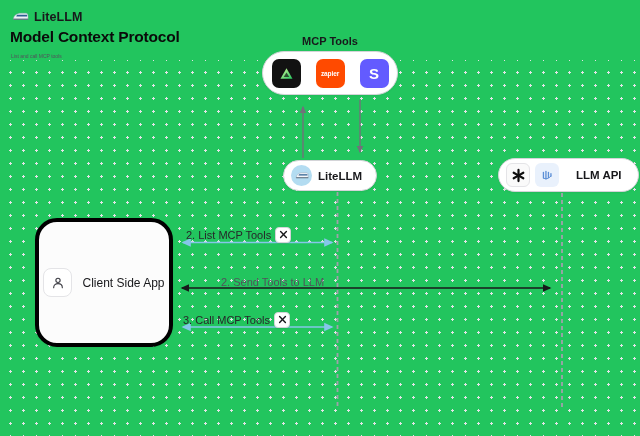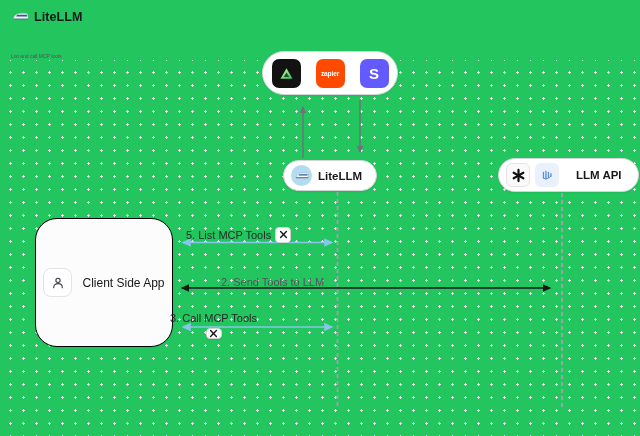--- a/index.html
+++ b/index.html
@@ -44,21 +44,21 @@
   .litellm-circle{width:21px;height:21px;border-radius:50%;background:#b3dcf1;display:flex;align-items:center;justify-content:center;}
   .node-text{font-size:11.5px;font-weight:600;color:#18181b;}
   .llm-api-node{left:498px;top:158px;width:141px;height:34px;border-radius:17px;padding-left:7px;gap:5px;}
   .mini-icon{width:24px;height:24px;border-radius:6px;display:flex;align-items:center;justify-content:center;box-sizing:border-box;}
   .mini-icon.openai{background:#fafafa;border:1px solid #e4e4e7;}
   .mini-icon.provider{background:#e9f1fc;}
   .llm-api-node .node-text{margin-left:12px;}
 
   .client-box{
     position:absolute;left:35px;top:218px;width:138px;height:129px;box-sizing:border-box;
-    background:#fcfcfc;border:1px solid #000000;border-radius:22px;
+    background:#fcfcfc;border:4px solid #000000;border-radius:22px;
     display:flex;align-items:center;justify-content:center;gap:10px;
     box-shadow:0 1px 3px rgba(0,0,0,.04);
   }
   .user-square{width:27px;height:27px;border-radius:8px;background:#fff;border:1px solid #e4e4e7;display:flex;align-items:center;justify-content:center;}
   .client-text{font-size:12px;font-weight:500;color:#18181b;}
 
   
   .seq-label{position:absolute;display:flex;align-items:center;gap:4px;height:15px;}
   .seq-text{font-size:11px;font-weight:500;color:#27272a;white-space:nowrap;}
   .seq-text.muted{color:#52525b;margin-left:35px;}
@@ -101,22 +101,24 @@
   <div class="brand">
     <span>
       <svg width="17" height="11" viewBox="0 0 36 22">
         <path d="M3 17 C3 9 10 4 19 4 L30 4 C32.8 4 34 7 34 11 L34 17 Z" fill="#eef2f6" stroke="#8aa0b4" stroke-width="1"></path>
         <path d="M11 7.5 L32 7.5 L32 11 L9 11 C9.4 9.7 10.2 8.4 11 7.5 Z" fill="#2b5f8f"></path>
         <rect x="3" y="15.5" width="31" height="2.4" fill="#5b6b7a"></rect>
       </svg>
     </span>
     <span class="brand-text">LiteLLM</span>
   </div>
+  <h1 class="title">Model Context Protocol</h1>
   <div class="subtitle">List and call MCP tools</div>
 
+  <div class="mcp-label">MCP Tools</div>
   <div class="mcp-pill">
     <div class="tool-icon black">
       <svg width="17" height="17" viewBox="0 0 24 24">
         <defs>
           <linearGradient id="tg" x1="0" y1="0" x2="1" y2="1">
             <stop offset="0" stop-color="#d9f99d"></stop>
             <stop offset="1" stop-color="#22c55e"></stop>
           </linearGradient>
         </defs>
         <path d="M12 4.5 L20.5 19.5 L3.5 19.5 Z" fill="url(#tg)"></path>
@@ -172,34 +174,34 @@
     <span class="user-square">
       <svg width="16" height="16" viewBox="0 0 24 24" fill="none" stroke="#3f3f46" stroke-width="1.7" stroke-linecap="round">
         <circle cx="12" cy="8" r="3.2"></circle>
         <path d="M5.5 19 C5.5 14.8 8.4 13 12 13 C15.6 13 18.5 14.8 18.5 19"></path>
       </svg>
     </span>
     <span class="client-text">Client Side App</span>
   </div>
 
   <div class="seq-label" style="left:186px;top:227px;">
-    <span class="seq-text">5. List MCP Tools</span>
+    <span class="seq-text">2. List MCP Tools</span>
     <span class="tools-badge">
       <svg width="9" height="9" viewBox="0 0 14 14" fill="none" stroke="#18181b" stroke-width="2.2" stroke-linecap="round">
         <path d="M2.5 11.5 L11.5 2.5"></path>
         <path d="M2.5 2.5 L11.5 11.5"></path>
       </svg>
     </span>
   </div>
 
   <div class="seq-label" style="left:186px;top:274px;">
     <span class="seq-text muted">2. Send Tools to LLM</span>
   </div>
 
-  <div class="seq-label" style="left:170px;top:312px;flex-direction:column;">
+  <div class="seq-label" style="left:183px;top:312px;">
     <span class="seq-text">3. Call MCP Tools</span>
     <span class="tools-badge">
       <svg width="9" height="9" viewBox="0 0 14 14" fill="none" stroke="#18181b" stroke-width="2.2" stroke-linecap="round">
         <path d="M2.5 11.5 L11.5 2.5"></path>
         <path d="M2.5 2.5 L11.5 11.5"></path>
       </svg>
     </span>
   </div>
 </div>
 

